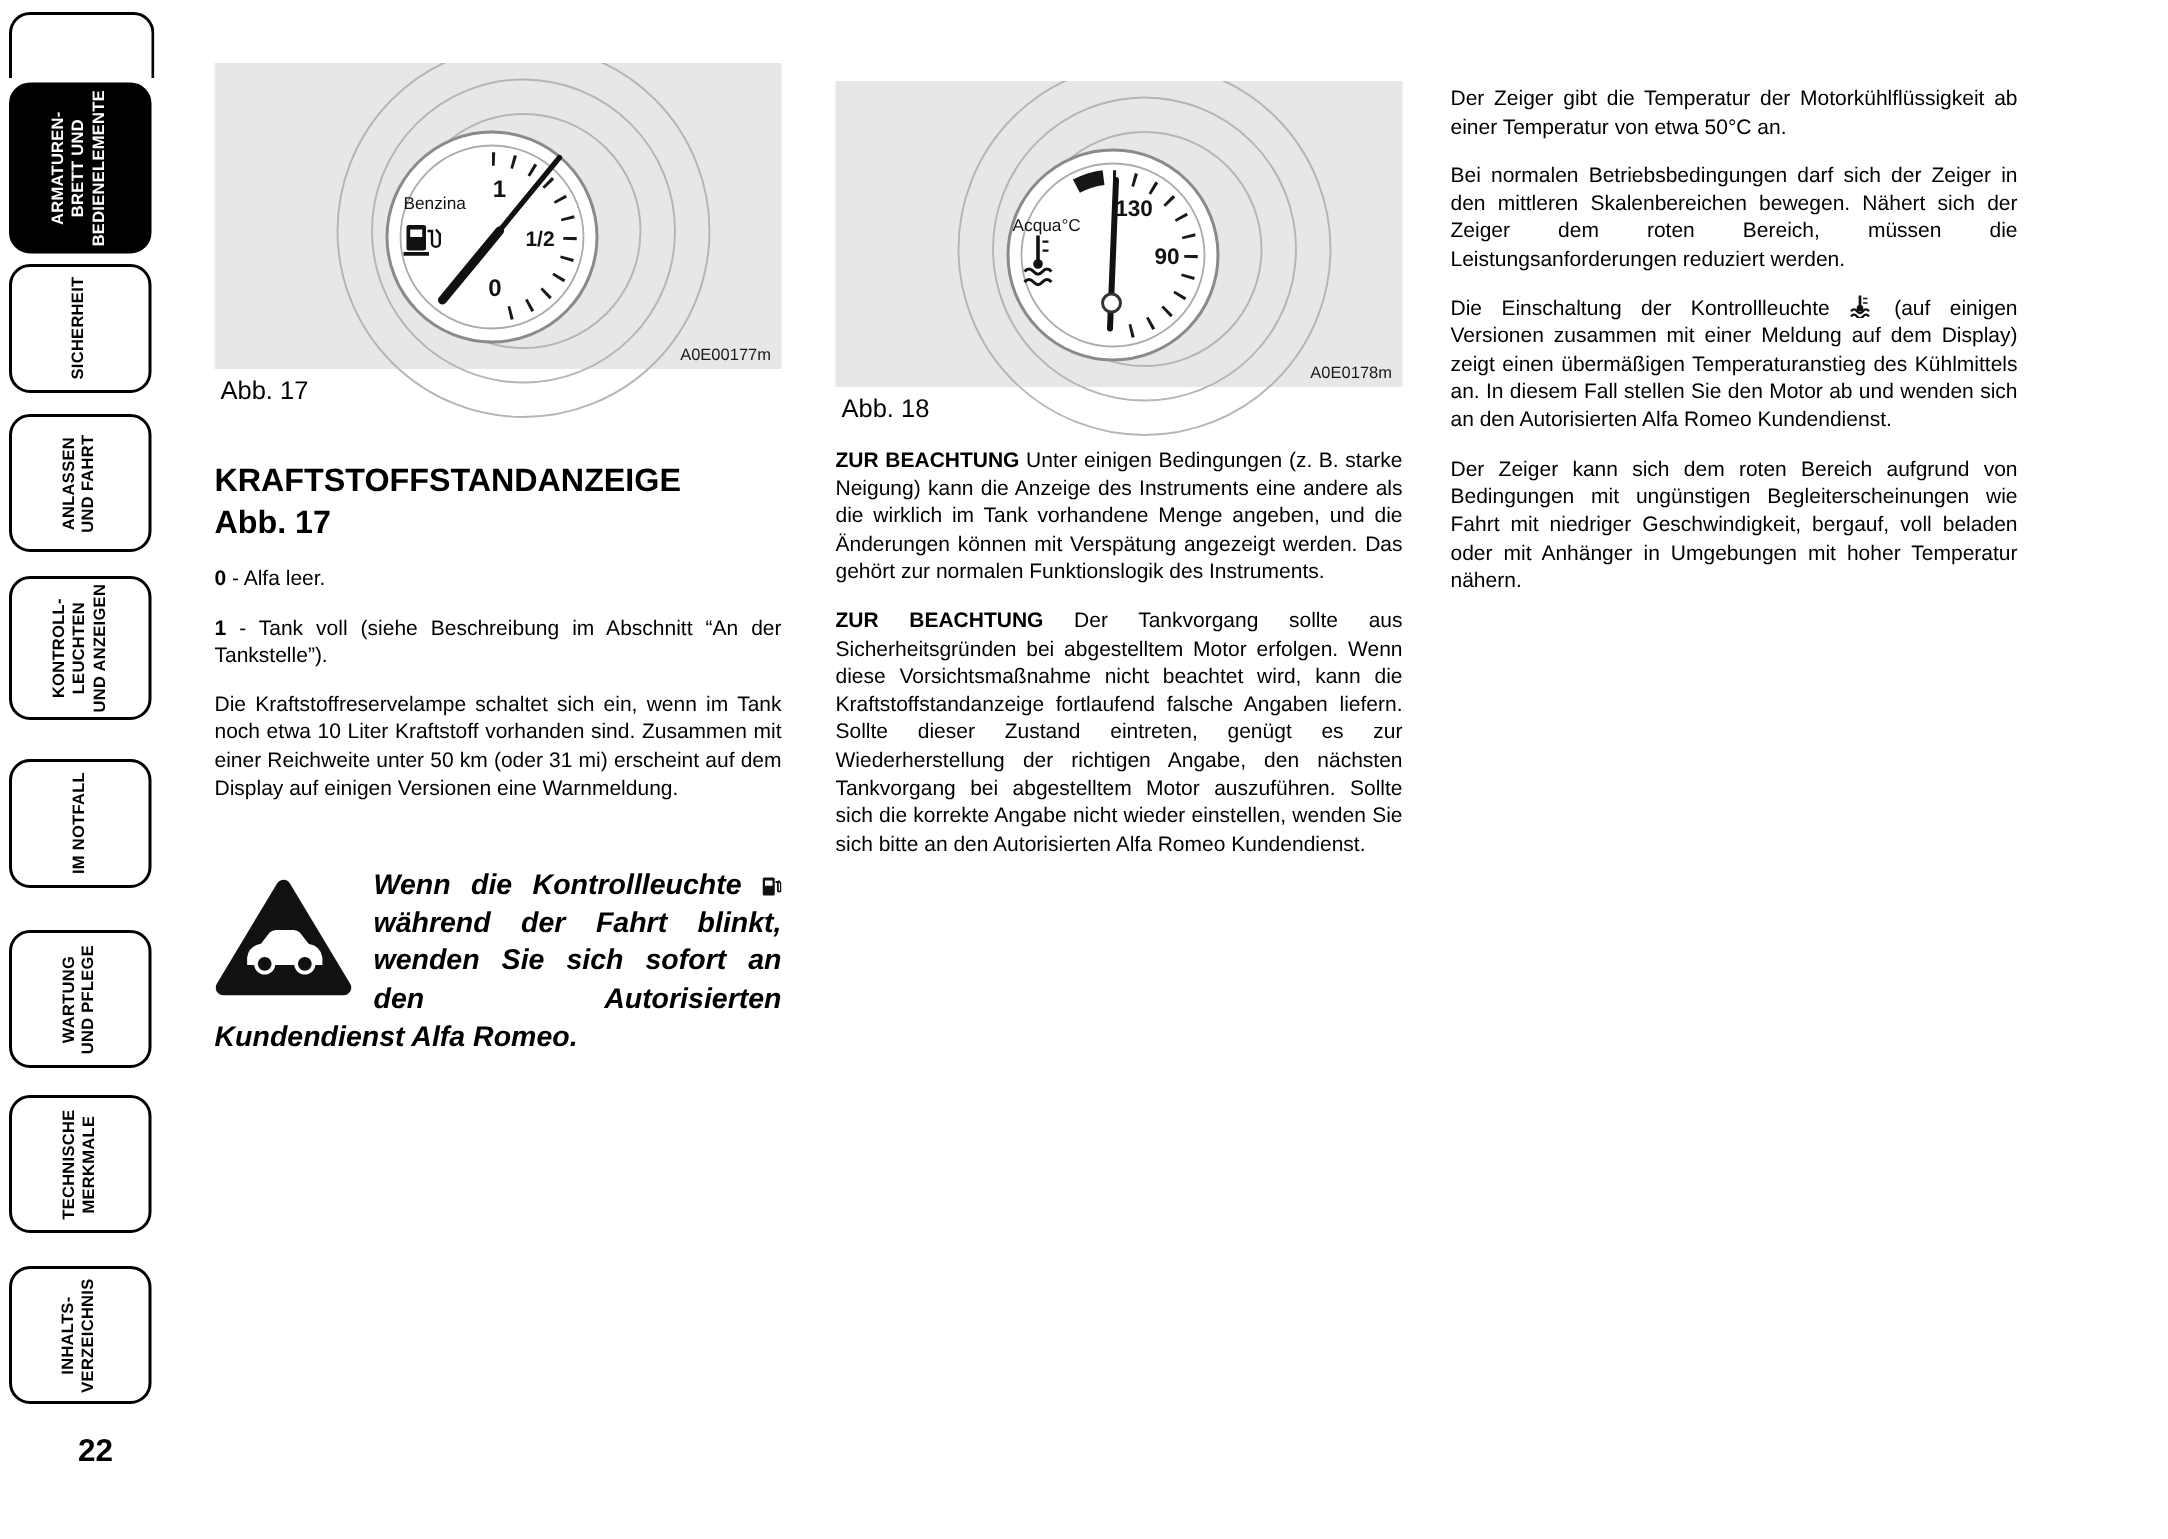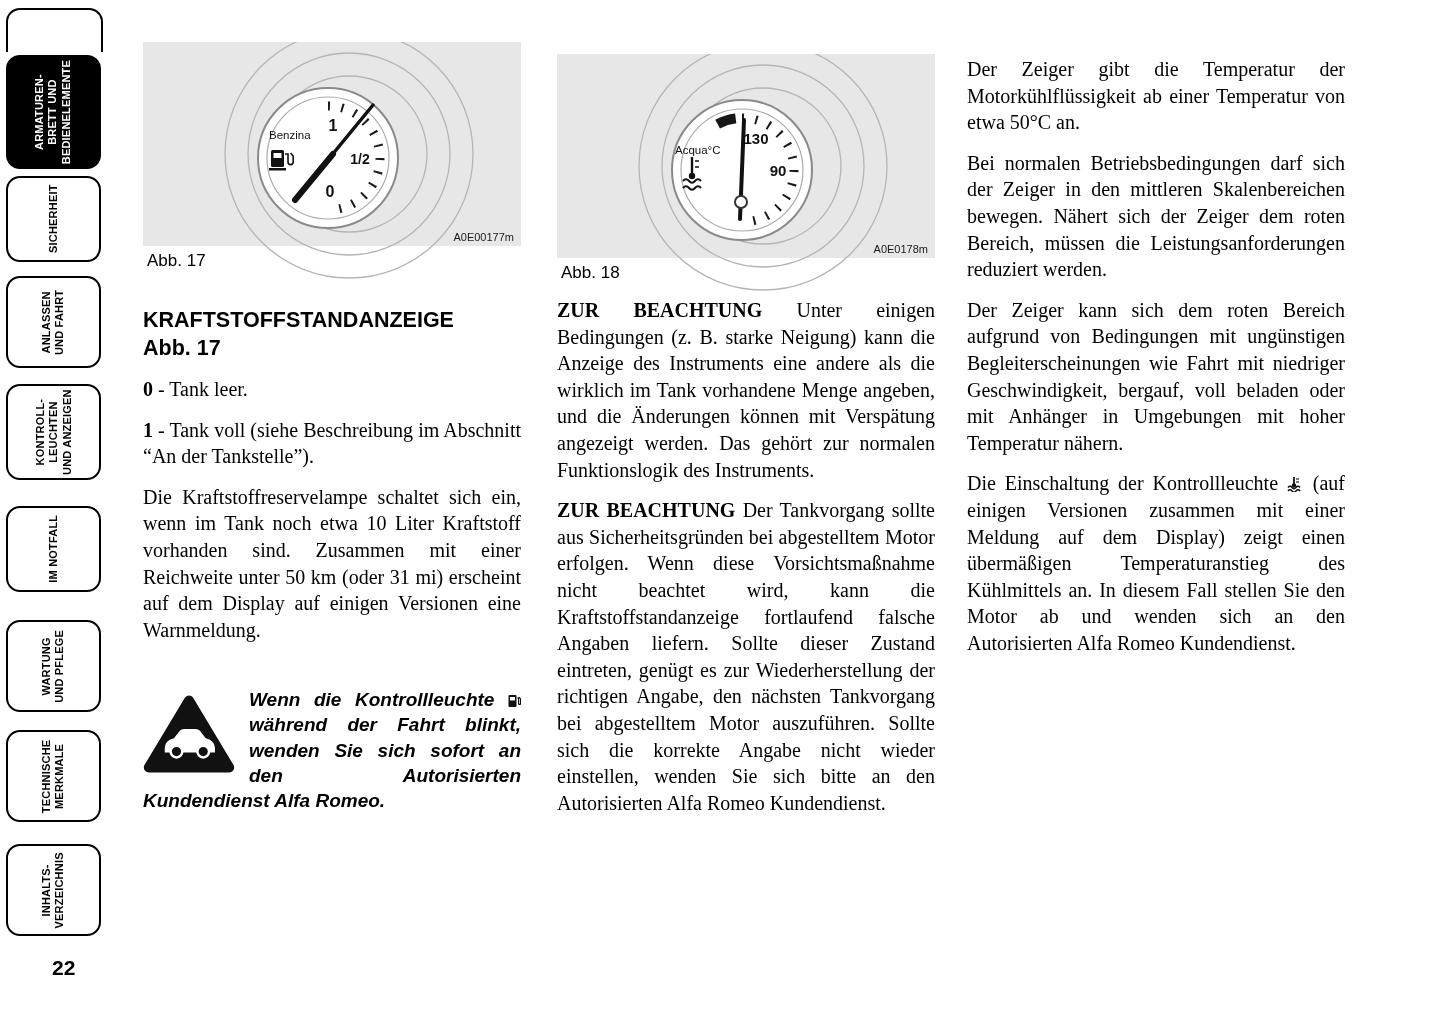--- a/index.html
+++ b/index.html
@@ -55,23 +55,22 @@
   }
   .fig-caption { font-size:17px; margin:5px 0 0 4px; }
 
   .headline {
     font-size:21.5px; font-weight:bold; line-height:1.28;
     white-space:pre-line; margin:36px 0 0 0;
   }
   .col3 .headline { margin-top:2px; }
 
   p.body {
-    font-size:20px; line-height:1.33; text-align:justify;
+    font-size:14px; line-height:1.33; text-align:justify;
     margin:14px 0 0 0;
-    font-family:Liberation Serif, serif;
   }
   .note-lead { font-weight:bold; }
   .first-note { margin-top:36px; }
 
   
   .warning { margin-top:44px; overflow:hidden; }
   .warn-icon { float:left; width:92px; height:82px; margin:6px 14px 2px 0; }
   .warning .wtext {
     font-size:19px; font-weight:bold; font-style:italic;
     line-height:1.32; text-align:justify;
@@ -151,21 +150,21 @@
         </g>
       </svg>
       <span class="fig-code">A0E00177m</span>
     </div>
     <div class="fig-caption">Abb. 17</div>
 
     <h2 class="headline">KRAFTSTOFFSTANDANZEIGE
 Abb. 17</h2>
 
 
-    <p class="body"><b>0</b><span> - Tank leer.</span></p>
+    <p class="body"><b>0</b><span> - Alfa leer.</span></p>
 
     <p class="body"><b>1</b><span> - Tank voll (siehe Beschreibung im Abschnitt “An der Tankstelle”).</span></p>
 
     <p class="body">Die Kraftstoffreservelampe schaltet sich ein, wenn im Tank noch etwa 10 Liter Kraftstoff vorhanden sind. Zusammen mit einer Reichweite unter 50 km (oder 31 mi) erscheint auf dem Display auf einigen Versionen eine Warnmeldung.</p>
 
     <div class="warning">
       <svg class="warn-icon" viewBox="0 0 110 96">
         <path d="M55 8 L103 88 L7 88 Z" fill="#111" stroke="#111" stroke-width="12" stroke-linejoin="round"></path>
         <path d="M26 64 q1 -9 11 -11 l7 -9 q2 -2 5 -2 h14 q3 0 5 2 l7 9 q10 2 11 11 v6 h-60 z" fill="#fff"></path>
         <circle cx="40" cy="69" r="7" fill="#111" stroke="#fff" stroke-width="3"></circle>
@@ -223,32 +222,32 @@
 
   </section>
 
   <section class="col col3">
 
 
     <p class="body">Der Zeiger gibt die Temperatur der Motorkühlflüssigkeit ab einer Temperatur von etwa 50°C an.</p>
 
     <p class="body">Bei normalen Betriebsbedingungen darf sich der Zeiger in den mittleren Skalenbereichen bewegen. Nähert sich der Zeiger dem roten Bereich, müssen die Leistungsanforderungen reduziert werden.</p>
 
-    <p class="body">Der Zeiger kann sich dem roten Bereich aufgrund von Bedingungen mit ungünstigen Begleiterscheinungen wie Fahrt mit niedriger Geschwindigkeit, bergauf, voll beladen oder mit Anhänger in Umgebungen mit hoher Temperatur nähern.</p>
-
     <p class="body">
       <span>Die Einschaltung der Kontrollleuchte</span>
       <svg class="inl-icon" width="17" height="16" viewBox="0 0 17 16">
         <g stroke="#111" fill="none">
           <path d="M1 11.5 q2 -2.4 4 0 q2 2.4 4 0 q2 -2.4 4 0" stroke-width="1.5"></path>
           <path d="M1 15 q2 -2.4 4 0 q2 2.4 4 0 q2 -2.4 4 0" stroke-width="1.5"></path>
           <line x1="7" y1="1" x2="7" y2="9.5" stroke-width="1.8"></line>
           <line x1="9" y1="3" x2="12" y2="3" stroke-width="1.1"></line>
           <line x1="9" y1="6" x2="12" y2="6" stroke-width="1.1"></line>
         </g>
         <circle cx="7" cy="9.5" r="2.2" fill="#111"></circle>
       </svg>
       <span>(auf einigen Versionen zusammen mit einer Meldung auf dem Display) zeigt einen übermäßigen Temperaturanstieg des Kühlmittels an. In diesem Fall stellen Sie den Motor ab und wenden sich an den Autorisierten Alfa Romeo Kundendienst.</span>
     </p>
 
+    <p class="body">Der Zeiger kann sich dem roten Bereich aufgrund von Bedingungen mit ungünstigen Begleiterscheinungen wie Fahrt mit niedriger Geschwindigkeit, bergauf, voll beladen oder mit Anhänger in Umgebungen mit hoher Temperatur nähern.</p>
+
   </section>
 
 </div>
 
 </body></html>

